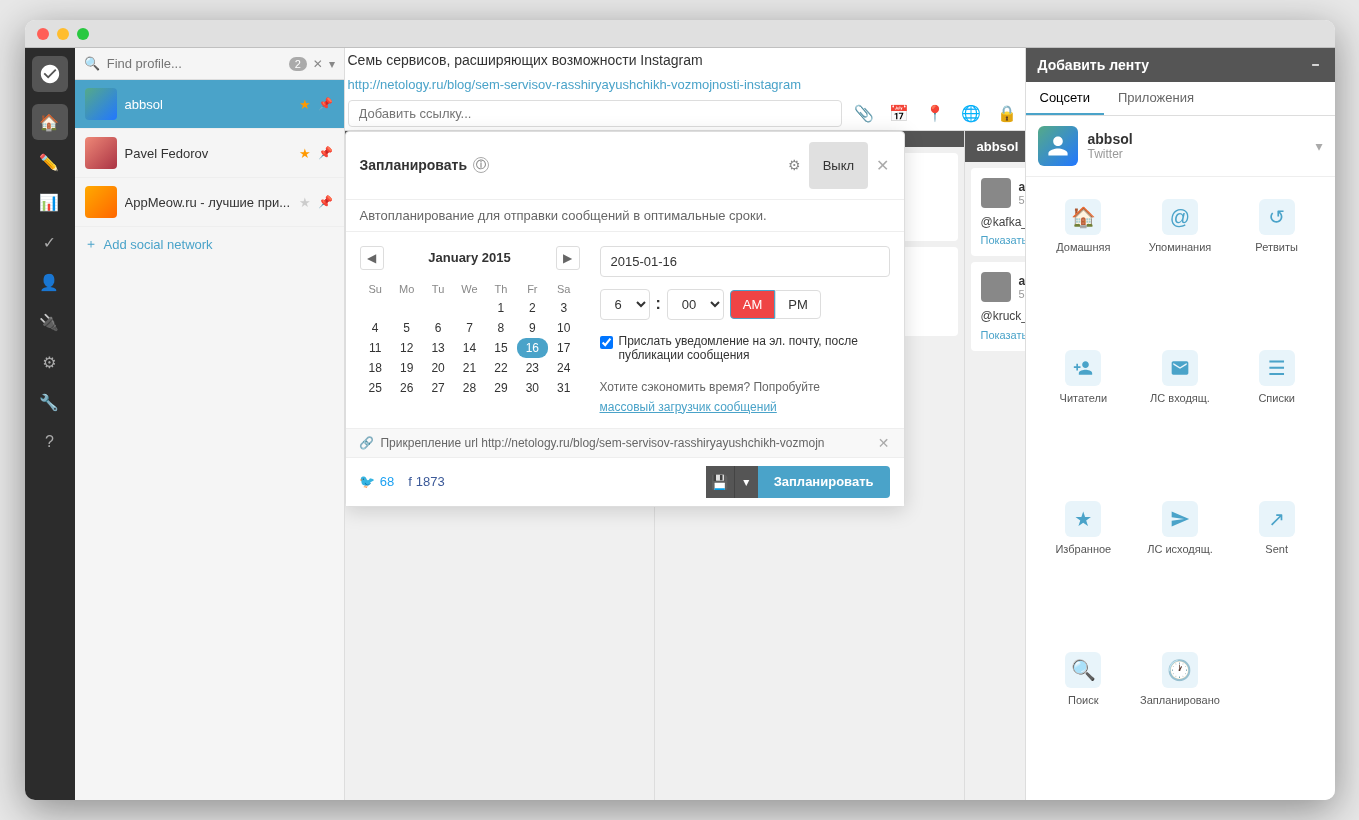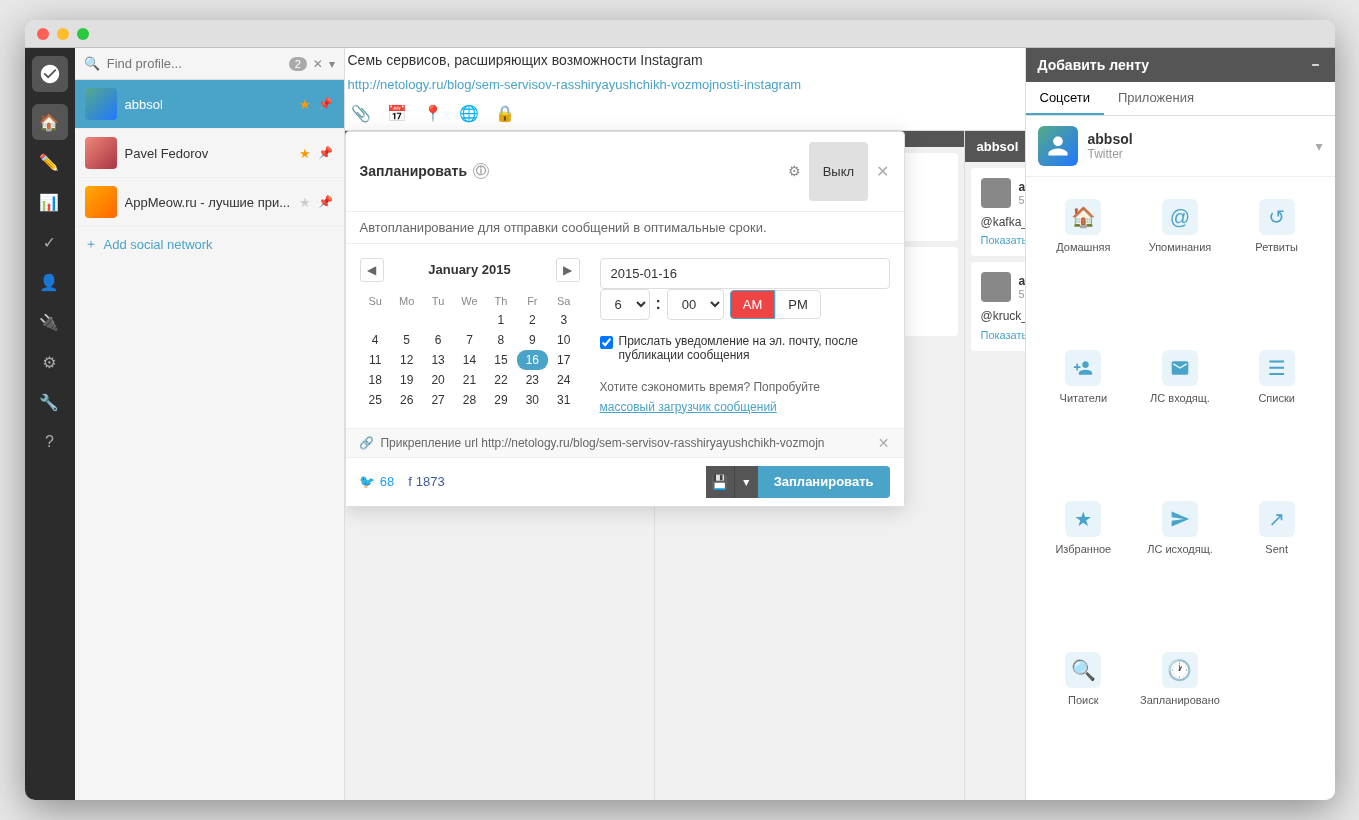--- a/index.html
+++ b/index.html
@@ -231,21 +231,21 @@
     }
     .scheduler-actions {
       display: flex;
       align-items: center;
       gap: 8px;
     }
     .btn-off {
       background: #e0e0e0;
       border: none;
       border-radius: 4px;
-      padding: 22px 14px;
+      padding: 16px 14px;
       font-size: 13px;
       color: #333;
       cursor: pointer;
     }
     .btn-gear {
       background: none;
       border: none;
       color: #888;
       font-size: 14px;
       cursor: pointer;
@@ -319,21 +319,21 @@
     .time-selector {
       flex: 1;
     }
     .date-input {
       width: 100%;
       border: 1px solid #ddd;
       border-radius: 4px;
       padding: 7px 10px;
       font-size: 13px;
       color: #333;
-      margin-bottom: 0;
+      margin-bottom: 12px;
       outline: none;
     }
     .time-row {
       display: flex;
       align-items: center;
       gap: 6px;
       margin-bottom: 14px;
     }
     .time-select {
       border: 1px solid #ddd;
@@ -658,20 +658,21 @@
       </div>
     </div>
 
     <div class="main-area">
 
       <div class="compose-wrapper">
         <div class="compose-area">
           <div class="compose-text">Семь сервисов, расширяющих возможности Instagram</div>
           <div class="compose-url">http://netology.ru/blog/sem-servisov-rasshiryayushchikh-vozmojnosti-instagram</div>
           <div class="compose-toolbar">
+            <input class="compose-link-input" type="text" placeholder="Добавить ссылку..." style="">
             <span class="compose-icon-btn">📎</span>
             <span class="compose-icon-btn active">📅</span>
             <span class="compose-icon-btn">📍</span>
             <span class="compose-icon-btn">🌐</span>
             <span class="compose-icon-btn">🔒</span>
           </div>
         </div>
 
         <div class="scheduler-popup">
           <div class="scheduler-header">

